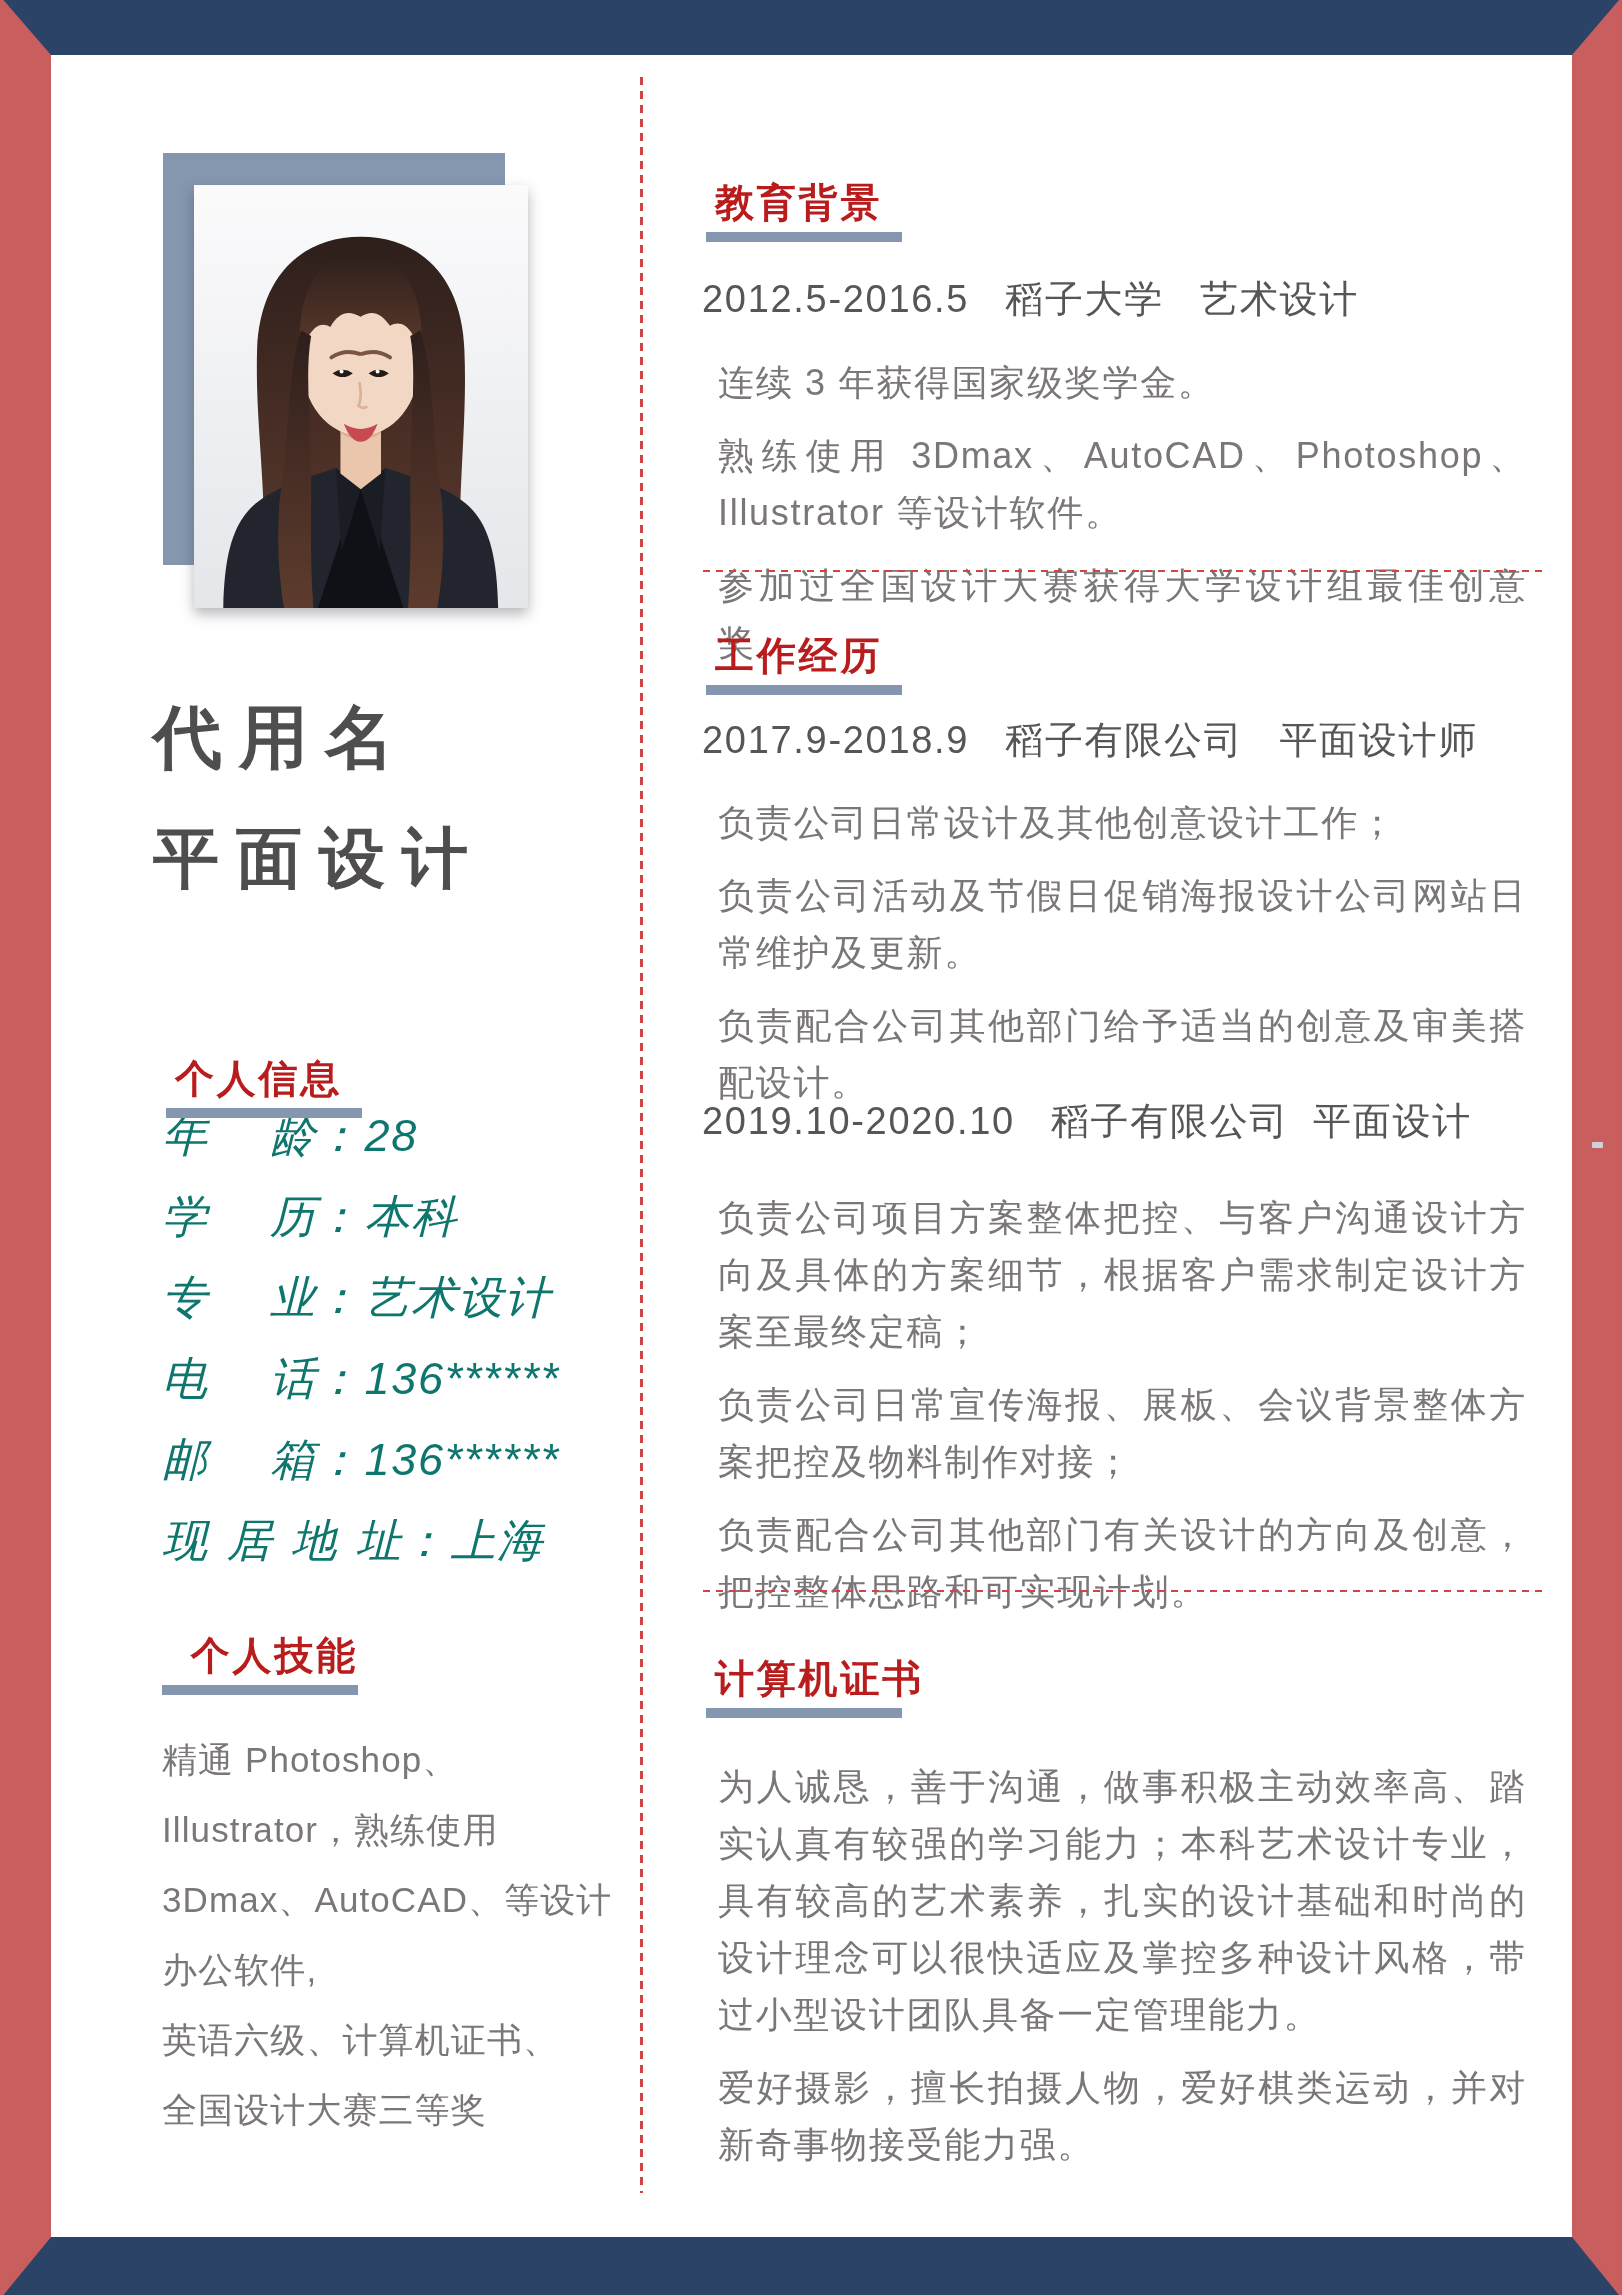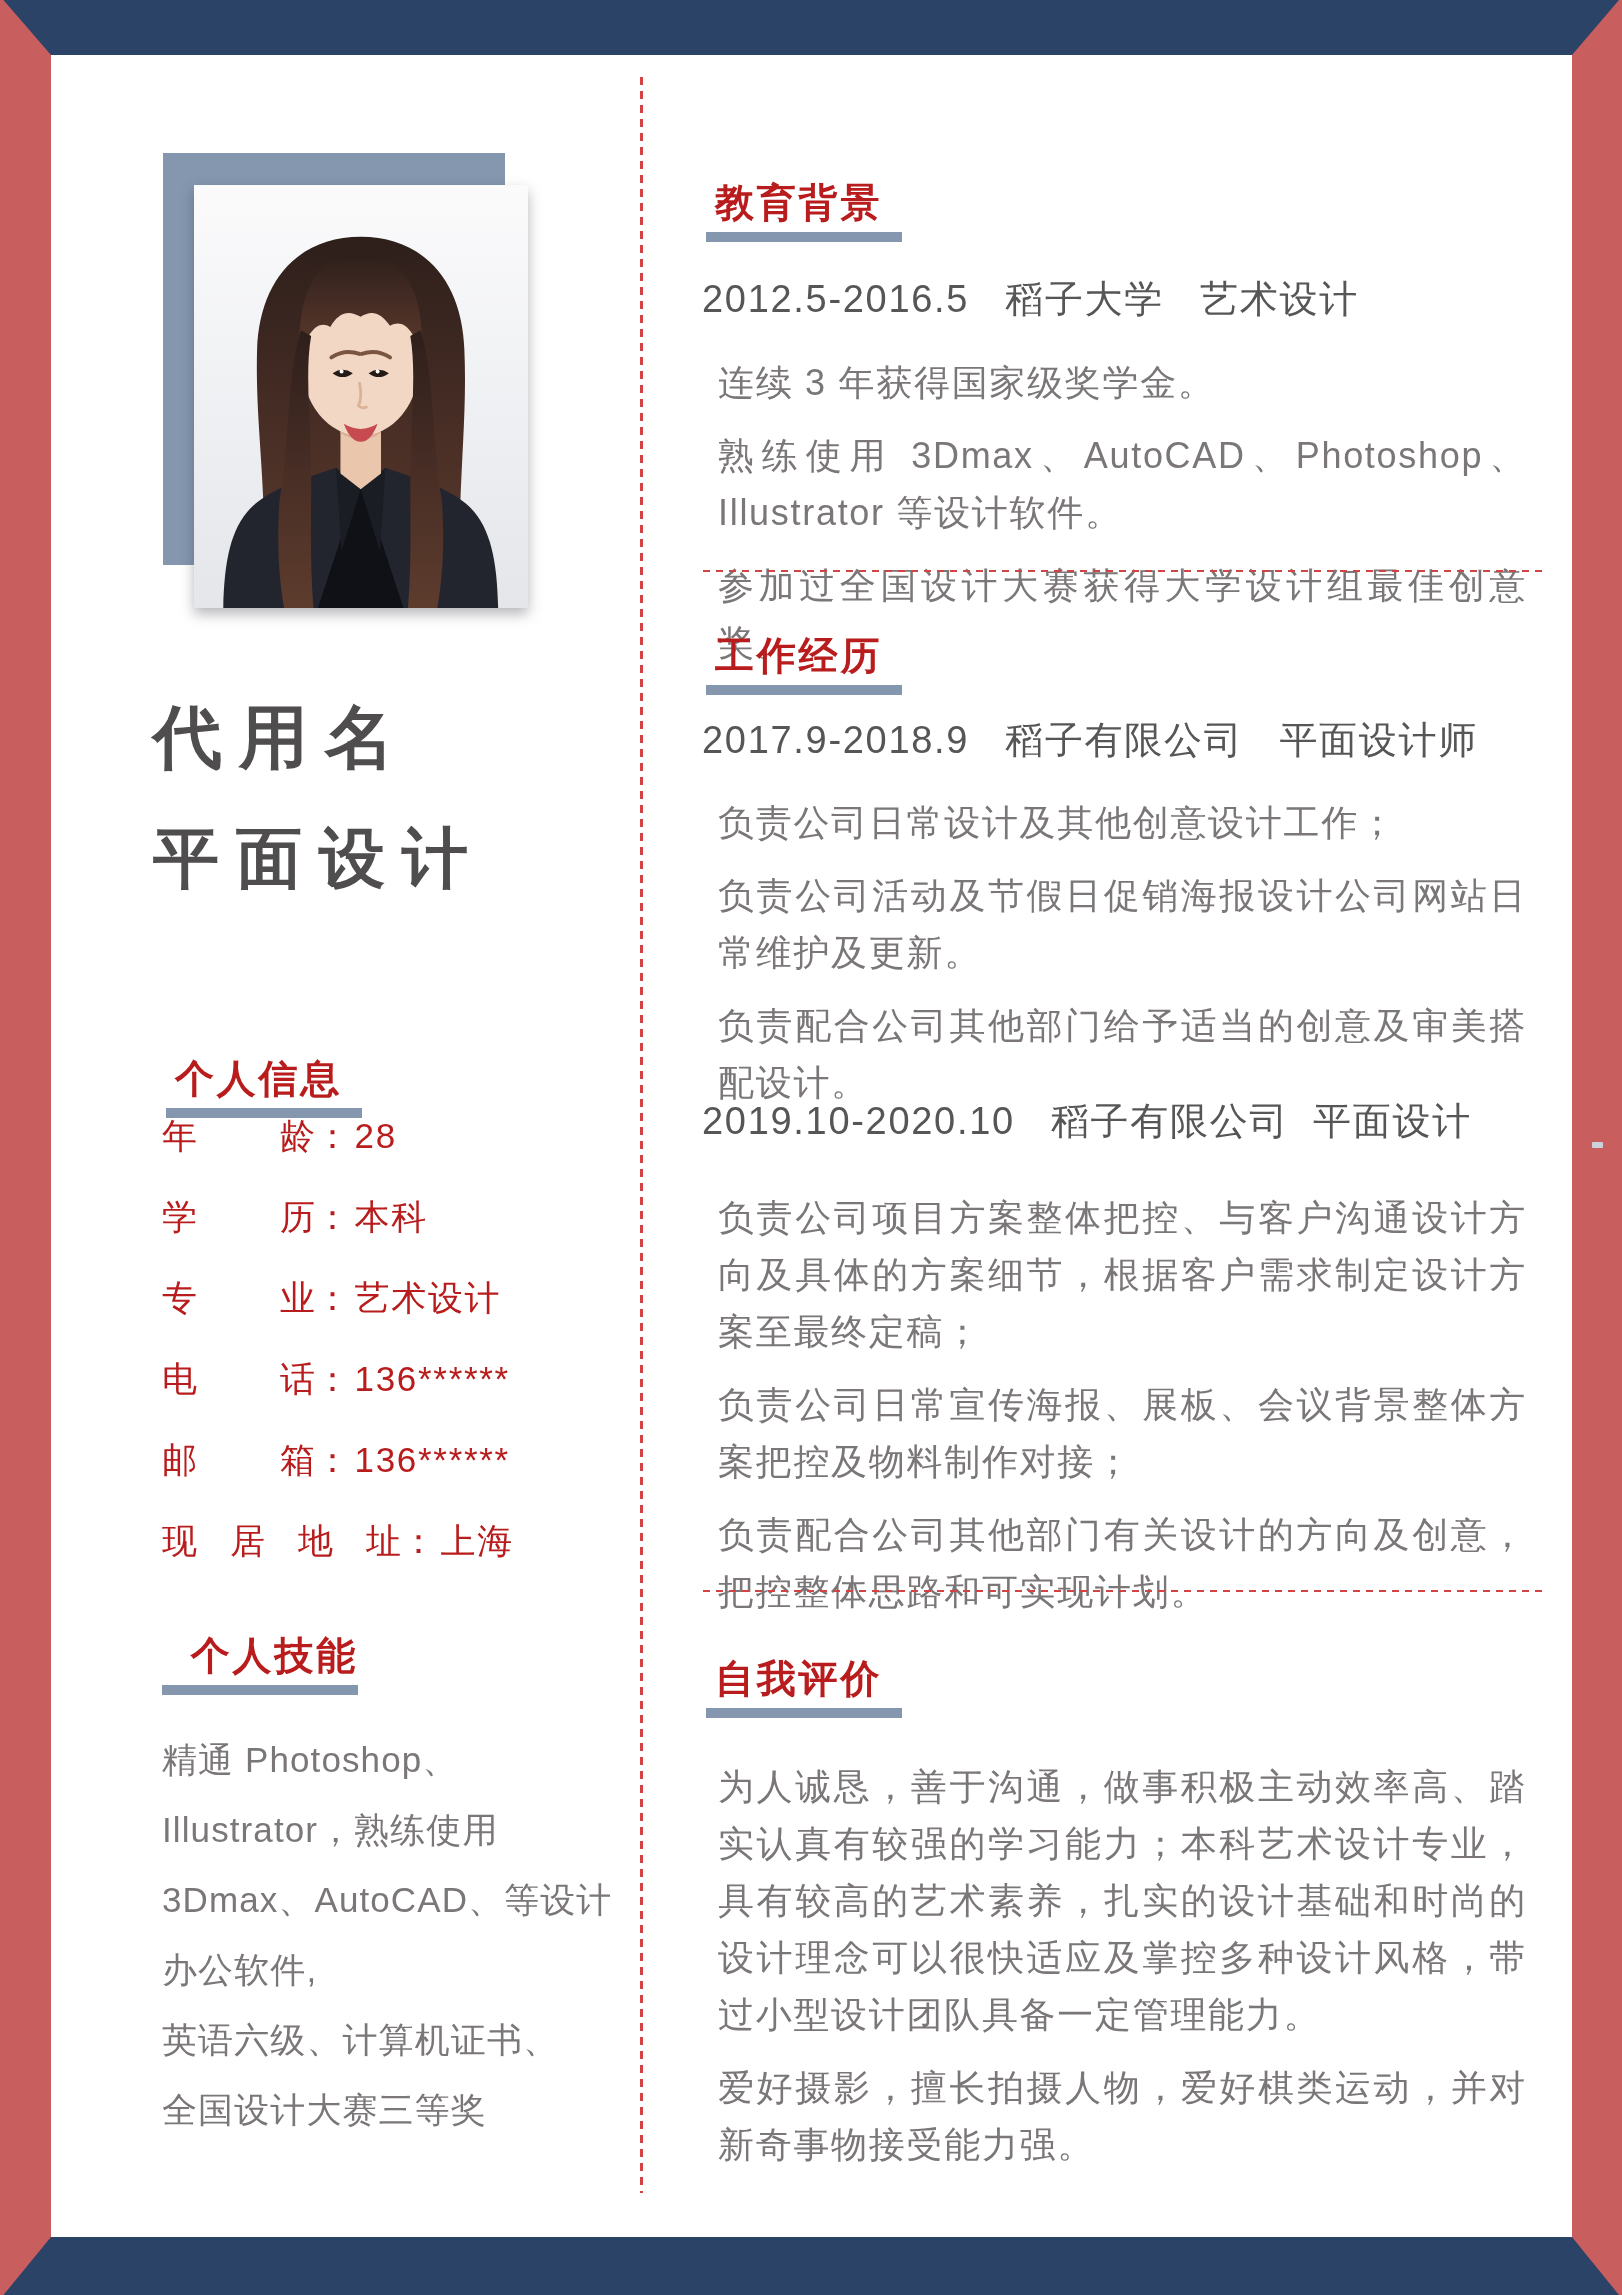--- a/index.html
+++ b/index.html
@@ -43,21 +43,21 @@
   
   .sec-header{position:absolute;z-index:1;}
   .sec-title{font-size:39px;line-height:48px;font-weight:600;color:#b91c1c;letter-spacing:2.8px;padding-left:9px;white-space:nowrap;}
   .sec-bar{width:196px;height:10px;background:#8497AF;margin-top:4.5px;}
   .hd-personal{left:166px;top:1055px;}
   .hd-skills{left:162px;top:1632px;text-align:right;}
   .hd-edu{left:706px;top:179px;}
   .hd-work{left:706px;top:632px;}
   .hd-eval{left:706px;top:1655px;}
   
-  .info{position:absolute;left:162px;top:1118px;font-size:35px;color:#b91c1c;}
+  .info{position:absolute;left:162px;top:1118px;font-size:45px;color:#0f766e;font-style:italic;}
   .info-row{display:flex;align-items:flex-start;line-height:35px;height:35px;margin-bottom:46px;white-space:nowrap;}
   .ilabel{display:inline-block;width:153px;text-align:justify;text-align-last:justify;text-justify:inter-character;}
   .ilabel.wide{width:239px;}
   .icolon{display:inline-block;}
   .ival{display:inline-block;margin-left:4.5px;letter-spacing:1.7px;}
   
   .skills-lines{position:absolute;left:162px;top:1725px;font-size:35px;line-height:70px;color:#7B7778;letter-spacing:1.1px;white-space:nowrap;}
   
   .entry-head{position:absolute;left:702px;font-size:38px;line-height:41px;color:#575556;letter-spacing:1.7px;display:flex;white-space:nowrap;}
   .entry-head .gap{margin-right:36px;}
@@ -149,21 +149,21 @@
 </div>
 <div class="sec-header hd-edu">
   <div class="sec-title">教育背景</div>
   <div class="sec-bar"></div>
 </div>
 <div class="sec-header hd-work">
   <div class="sec-title">工作经历</div>
   <div class="sec-bar"></div>
 </div>
 <div class="sec-header hd-eval">
-  <div class="sec-title">自我评价</div>
+  <div class="sec-title">计算机证书</div>
   <div class="sec-bar"></div>
 </div>
 
 <div class="info">
   <div class="info-row">
     <span class="ilabel">年龄</span>
       <span class="icolon">：</span>
       <span class="ival">28</span>
   </div>
   <div class="info-row">

